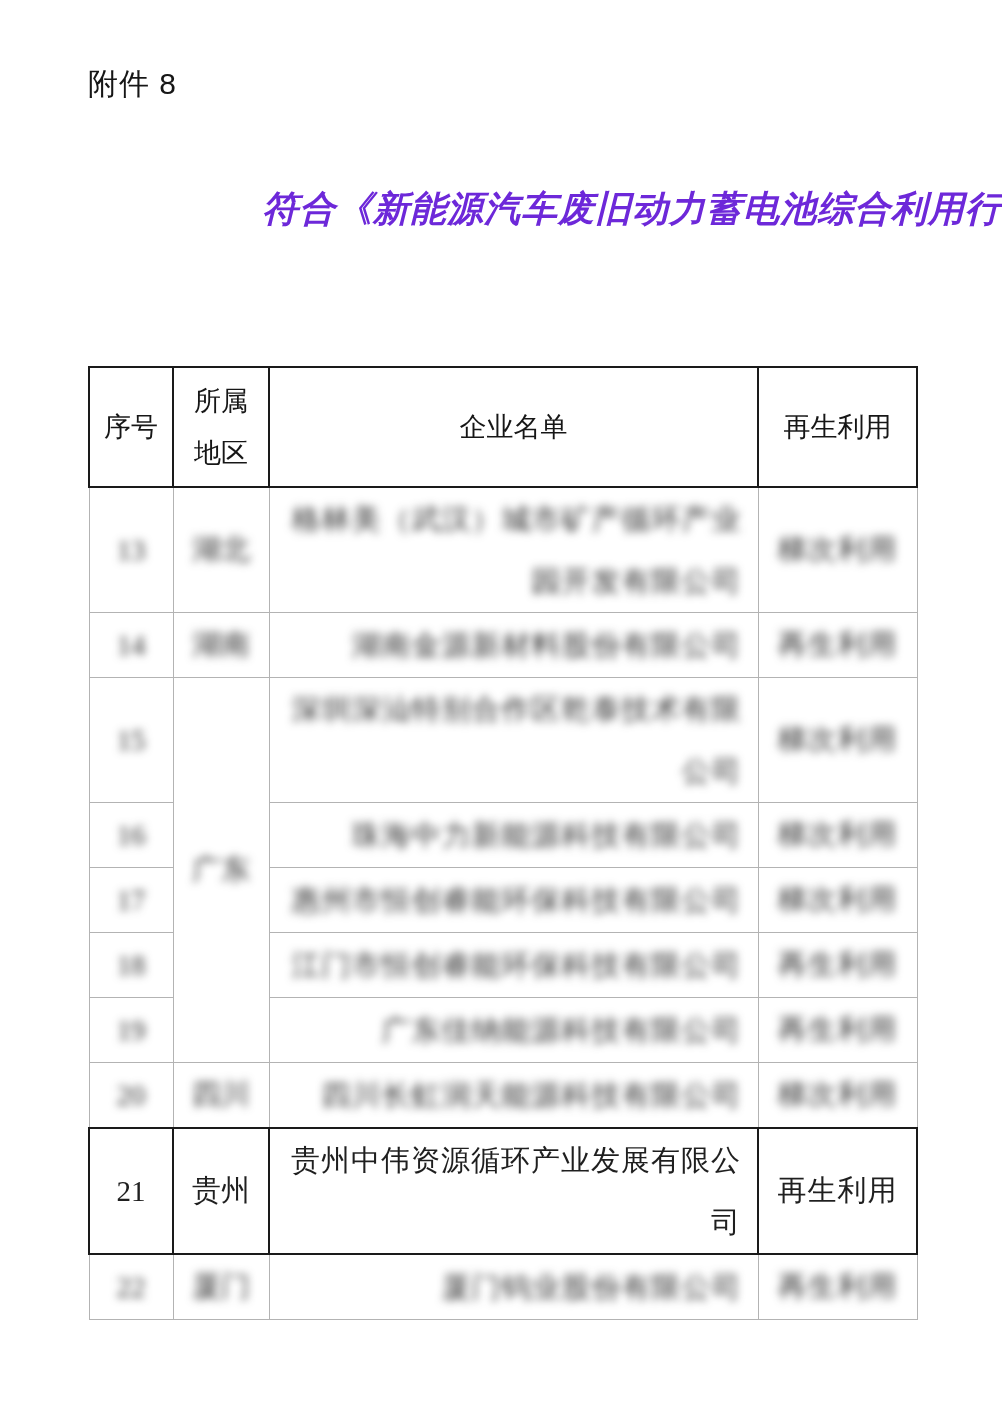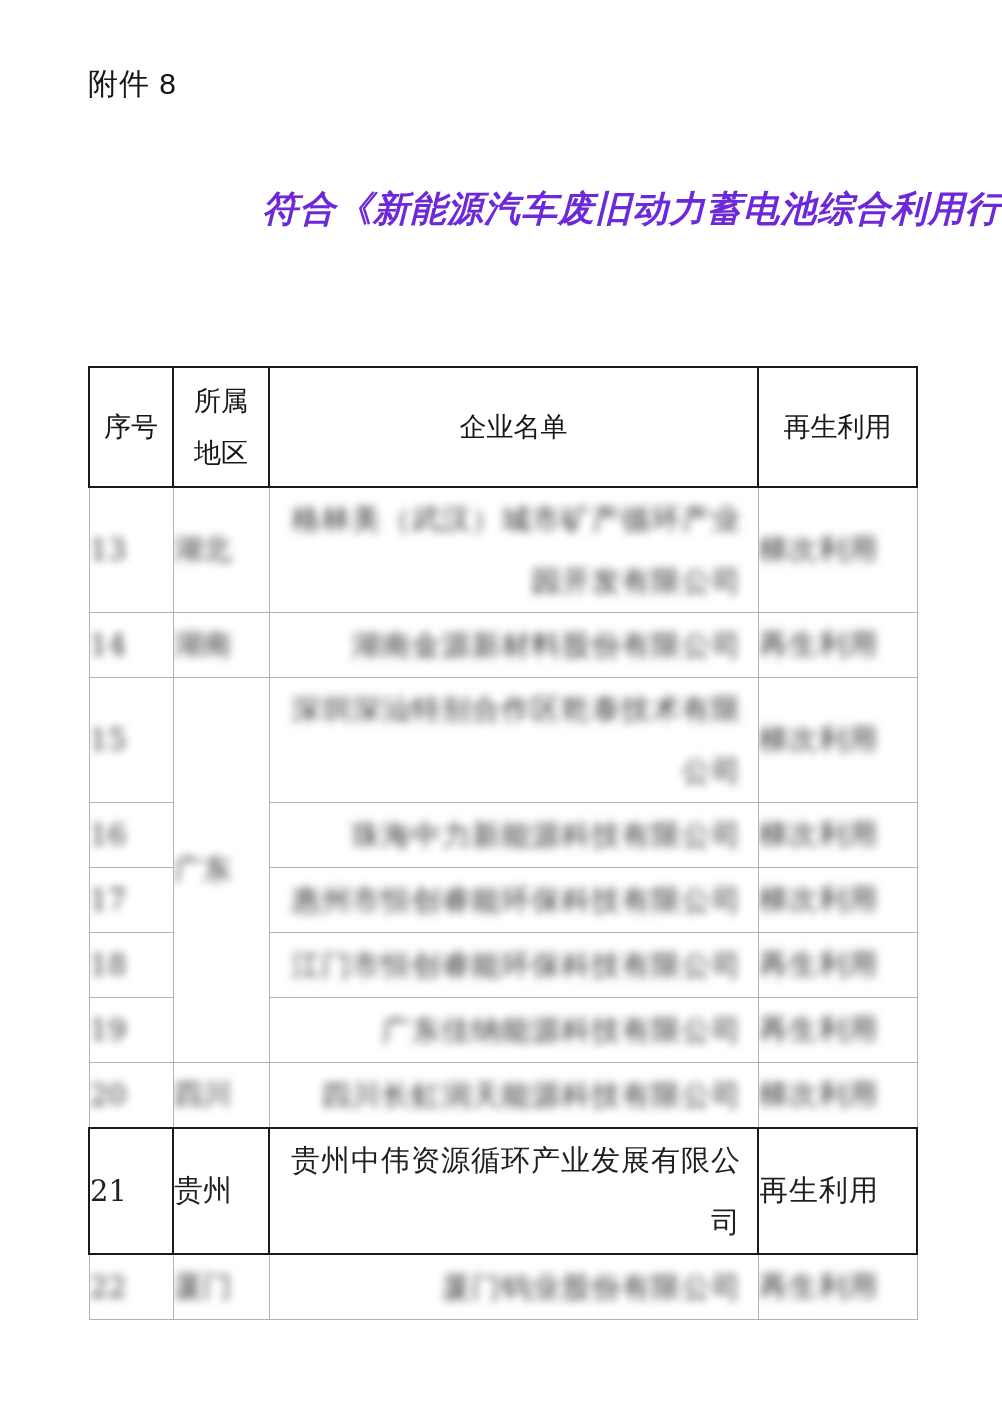--- a/index.html
+++ b/index.html
@@ -41,21 +41,21 @@
   }
   thead th{
     height:118px;
     font-weight:400;
     font-size:27px;
     text-align:center;
     line-height:52px;
     color:#161616;
   }
   td{font-size:29px;color:#1f1f1f;}
-  td.col-index, td.col-region, td.col-type{}
+  td.col-index, td.col-region, td.col-type{text-align:center;font-family:Liberation Serif, serif;}
   td.col-company{
     text-align:right;
     padding-left:14px;padding-right:16px;
     word-break:break-all;
     line-height:62px;
     letter-spacing:1px;
   }
   td.col-type{letter-spacing:1px;border-radius:9px;}
   tr.row-tall td{height:121px;}
   tr.row-short td{height:64px;}

